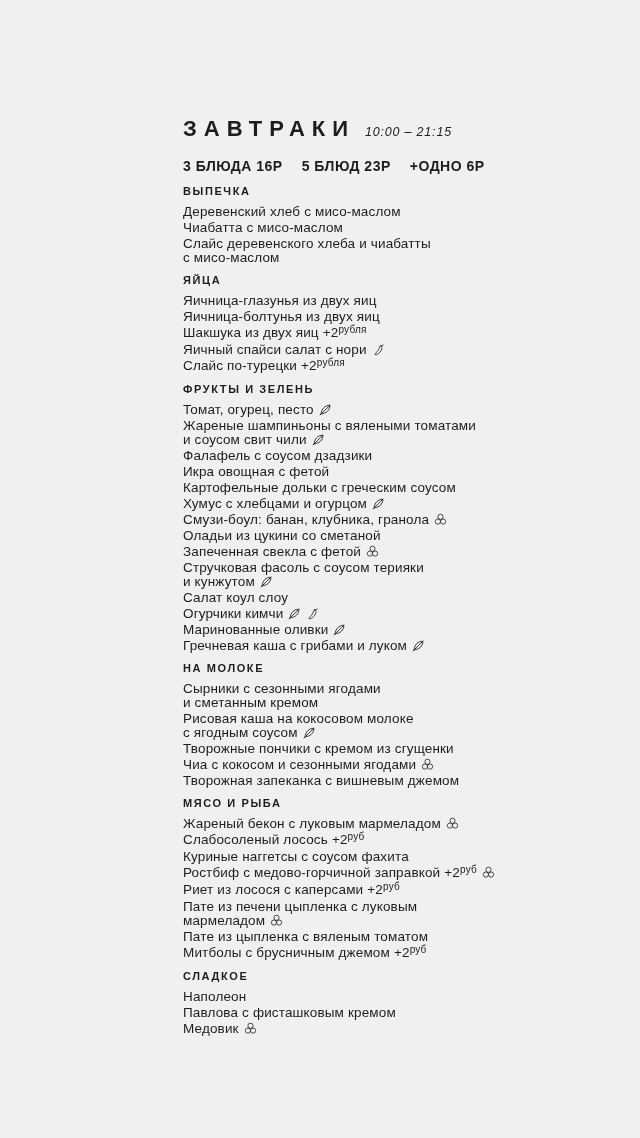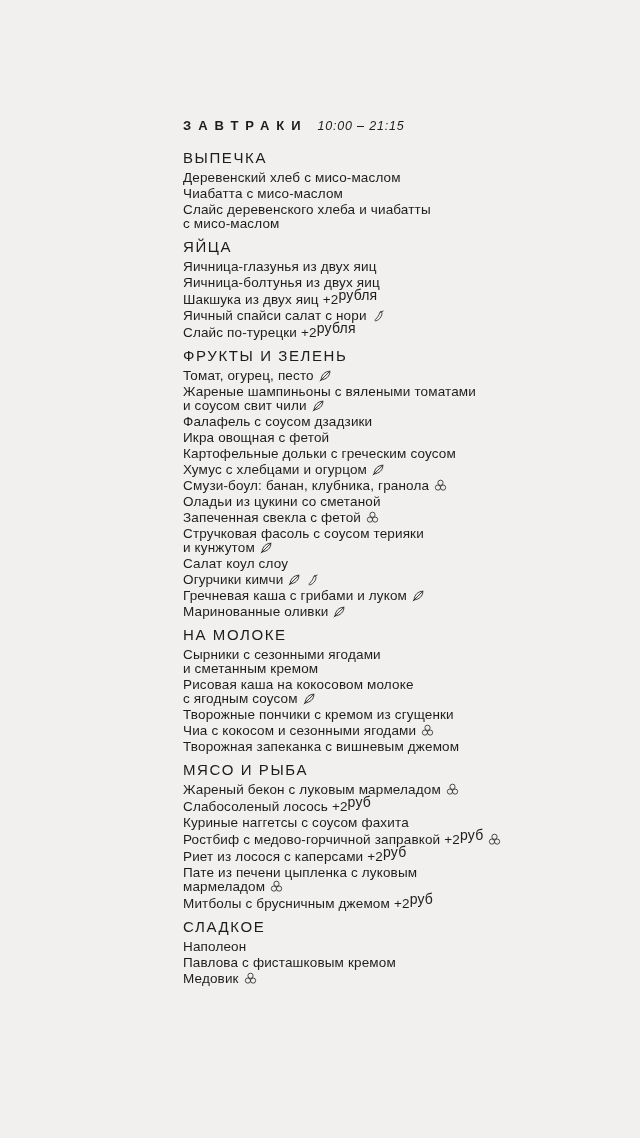--- a/index.html
+++ b/index.html
@@ -12,71 +12,76 @@
     overflow: hidden;
   }
   .menu {
     position: absolute;
     left: 183px; top: 116px;
     width: 340px;
   }
   .title-row { white-space: nowrap; margin-bottom: 16px; }
   .menu-title {
     display: inline; margin: 0;
-    font-size: 13px; font-weight: bold;
+    font-size: 22px; font-weight: bold;
     letter-spacing: 7px;
   }
   .menu-hours {
     font-style: italic;
     font-size: 12.5px;
     letter-spacing: 0.8px;
     margin-left: 10px;
   }
   .pricing {
     display: flex; gap: 19px;
     font-weight: bold; font-size: 14px;
     letter-spacing: 0.5px;
     margin-bottom: 10px;
     white-space: nowrap;
   }
   .section-heading {
     margin: 8px 0 6px 0;
-    font-size: 15px; font-weight: normal;
+    font-size: 11px; font-weight: bold;
     letter-spacing: 1.6px;
     line-height: 15px;
   }
   .item {
     font-size: 13.5px;
     line-height: 14px;
     margin-bottom: 2px;
     letter-spacing: 0.15px;
   }
   .item-text { white-space: pre-line; }
   .extra { margin-left: 4px; }
   .sup {
-    font-size: 14px;
+    font-size: 10px;
     position: relative; top: -4px;
     letter-spacing: 0.2px;
   }
   .icon {
     display: inline-block;
     width: 13px; height: 13px;
     margin-left: 5px;
     vertical-align: -2px;
     color: #1d1d1d;
   }
   .icon svg { display: block; width: 100%; height: 100%; }
 </style>
 </head>
 <body>
 
 <div class="menu">
   <div class="title-row">
     <h1 class="menu-title">ЗАВТРАКИ</h1><span class="menu-hours">10:00 – 21:15</span>
   </div>
+  <div class="pricing">
+    <span>3 БЛЮДА 16Р</span>
+    <span>5 БЛЮД 23Р</span>
+    <span>+ОДНО 6Р</span>
+  </div>
   <div id="sections">
       <div class="section">
         <h2 class="section-heading">ВЫПЕЧКА</h2>
         <div class="item"><span class="item-text">Деревенский хлеб с мисо-маслом</span></div>
         <div class="item"><span class="item-text">Чиабатта с мисо-маслом</span></div>
         <div class="item"><span class="item-text">Слайс деревенского хлеба и чиабатты
 с мисо-маслом</span></div>
       </div>
       <div class="section">
         <h2 class="section-heading">ЯЙЦА</h2>
@@ -124,25 +129,25 @@
               <path d="M1.6 18.4 L16.8 3.4"></path>
             </svg></span></div>
         <div class="item"><span class="item-text">Салат коул слоу</span></div>
         <div class="item"><span class="item-text">Огурчики кимчи</span><span class="icon"><svg viewBox="0 0 20 20" fill="none" stroke="currentColor" stroke-width="1.3" stroke-linecap="round">
               <path d="M3.4 16.6 C3.4 9 9.2 3.6 16.8 3.4 C16.8 11 11 16.4 3.4 16.6 Z"></path>
               <path d="M1.6 18.4 L16.8 3.4"></path>
             </svg></span><span class="icon"><svg viewBox="0 0 20 20" fill="none" stroke="currentColor" stroke-width="1.2" stroke-linecap="round">
               <path d="M13.6 4.6 C14.8 4.4 15.7 3.4 17.2 3.1"></path>
               <path d="M13.6 4.6 c1.3 -0.1 2 0.9 1.9 2.2 c-0.5 5.3 -4.3 10 -9.3 11.4 c-1.6 0.5 -2.4 -0.8 -1.2 -1.9 c3.6 -3.3 5.9 -6.8 6.7 -10.4 c0.2 -1 0.8 -1.2 1.9 -1.3 Z"></path>
             </svg></span></div>
+        <div class="item"><span class="item-text">Маринованные оливки</span><span class="icon"><svg viewBox="0 0 20 20" fill="none" stroke="currentColor" stroke-width="1.3" stroke-linecap="round">
+              <path d="M3.4 16.6 C3.4 9 9.2 3.6 16.8 3.4 C16.8 11 11 16.4 3.4 16.6 Z"></path>
+              <path d="M1.6 18.4 L16.8 3.4"></path>
+            </svg></span></div>
         <div class="item"><span class="item-text">Гречневая каша с грибами и луком</span><span class="icon"><svg viewBox="0 0 20 20" fill="none" stroke="currentColor" stroke-width="1.3" stroke-linecap="round">
-              <path d="M3.4 16.6 C3.4 9 9.2 3.6 16.8 3.4 C16.8 11 11 16.4 3.4 16.6 Z"></path>
-              <path d="M1.6 18.4 L16.8 3.4"></path>
-            </svg></span></div>
-        <div class="item"><span class="item-text">Маринованные оливки</span><span class="icon"><svg viewBox="0 0 20 20" fill="none" stroke="currentColor" stroke-width="1.3" stroke-linecap="round">
               <path d="M3.4 16.6 C3.4 9 9.2 3.6 16.8 3.4 C16.8 11 11 16.4 3.4 16.6 Z"></path>
               <path d="M1.6 18.4 L16.8 3.4"></path>
             </svg></span></div>
       </div>
       <div class="section">
         <h2 class="section-heading">НА МОЛОКЕ</h2>
         <div class="item"><span class="item-text">Сырники с сезонными ягодами
 и сметанным кремом</span></div>
         <div class="item"><span class="item-text">Рисовая каша на кокосовом молоке
 с ягодным соусом</span><span class="icon"><svg viewBox="0 0 20 20" fill="none" stroke="currentColor" stroke-width="1.3" stroke-linecap="round">
@@ -171,20 +176,21 @@
               <circle cx="6" cy="13.2" r="4"></circle>
               <circle cx="14" cy="13.2" r="4"></circle>
             </svg></span></div>
         <div class="item"><span class="item-text">Риет из лосося с каперсами</span><span class="extra">+2</span><span class="sup">руб</span></div>
         <div class="item"><span class="item-text">Пате из печени цыпленка с луковым
 мармеладом</span><span class="icon"><svg viewBox="0 0 20 20" fill="none" stroke="currentColor" stroke-width="1.2">
               <circle cx="10" cy="5.8" r="4"></circle>
               <circle cx="6" cy="13.2" r="4"></circle>
               <circle cx="14" cy="13.2" r="4"></circle>
             </svg></span></div>
+        <div class="item"><span class="item-text">Пате из цыпленка с вяленым томатом</span></div>
         <div class="item"><span class="item-text">Митболы с брусничным джемом</span><span class="extra">+2</span><span class="sup">руб</span></div>
       </div>
       <div class="section">
         <h2 class="section-heading">СЛАДКОЕ</h2>
         <div class="item"><span class="item-text">Наполеон</span></div>
         <div class="item"><span class="item-text">Павлова с фисташковым кремом</span></div>
         <div class="item"><span class="item-text">Медовик</span><span class="icon"><svg viewBox="0 0 20 20" fill="none" stroke="currentColor" stroke-width="1.2">
               <circle cx="10" cy="5.8" r="4"></circle>
               <circle cx="6" cy="13.2" r="4"></circle>
               <circle cx="14" cy="13.2" r="4"></circle>

